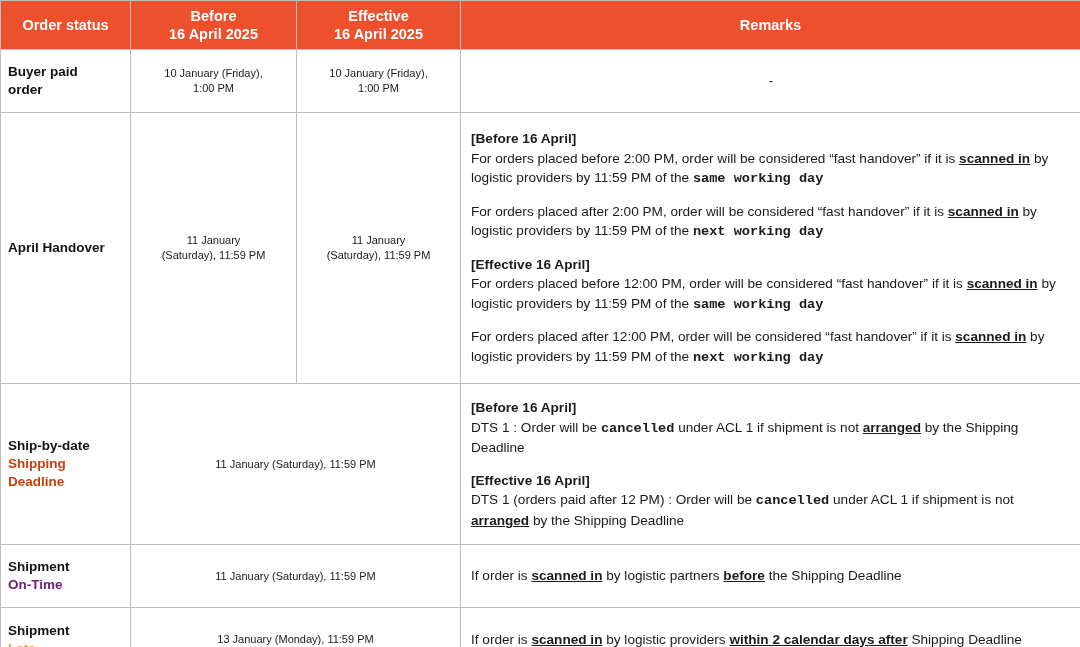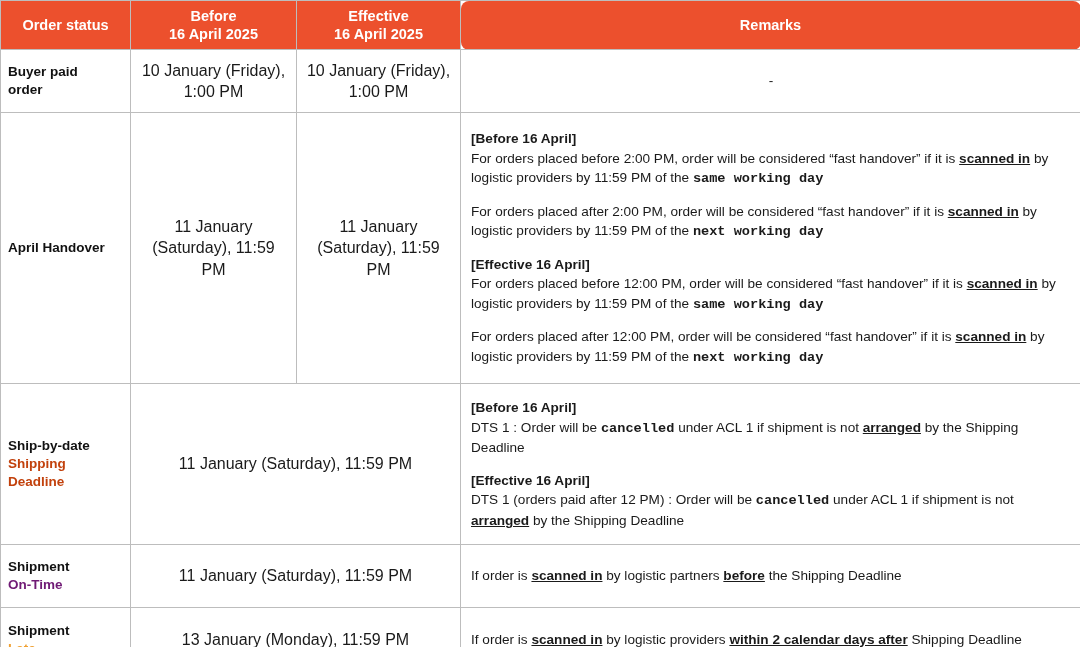--- a/index.html
+++ b/index.html
@@ -41,36 +41,36 @@
     line-height: 1.25;
     text-align: center;
     padding: 6px 4px;
     border-color: #EC502D;
     height: 48px;
     box-sizing: border-box;
   }
   thead th.col-status { width: 130px; }
   thead th.col-before { width: 166px; }
   thead th.col-effective { width: 164px; margin-left: 12px; }
-  thead th.col-remarks { width: 620px; border-radius: 8px; }
+  thead th.col-remarks { width: 620px; }
 
   
   td.status-cell {
     width: 130px;
     padding: 7px 6px 7px 7px;
     font-size: 13.5px;
     font-weight: bold;
     line-height: 1.35;
     color: #111111;
     text-align: left;
     vertical-align: middle;
     margin-top: 8px;
   }
   td.date-cell {
-    font-size: 16px;
+    font-size: 11px;
     color: #1a1a1a;
     text-align: center;
     padding: 6px 8px;
     line-height: 1.35;
   }
   td.remarks-cell {
     font-size: 13.6px;
     color: #1a1a1a;
     text-align: left;
     padding: 7px 9px 7px 10px;

